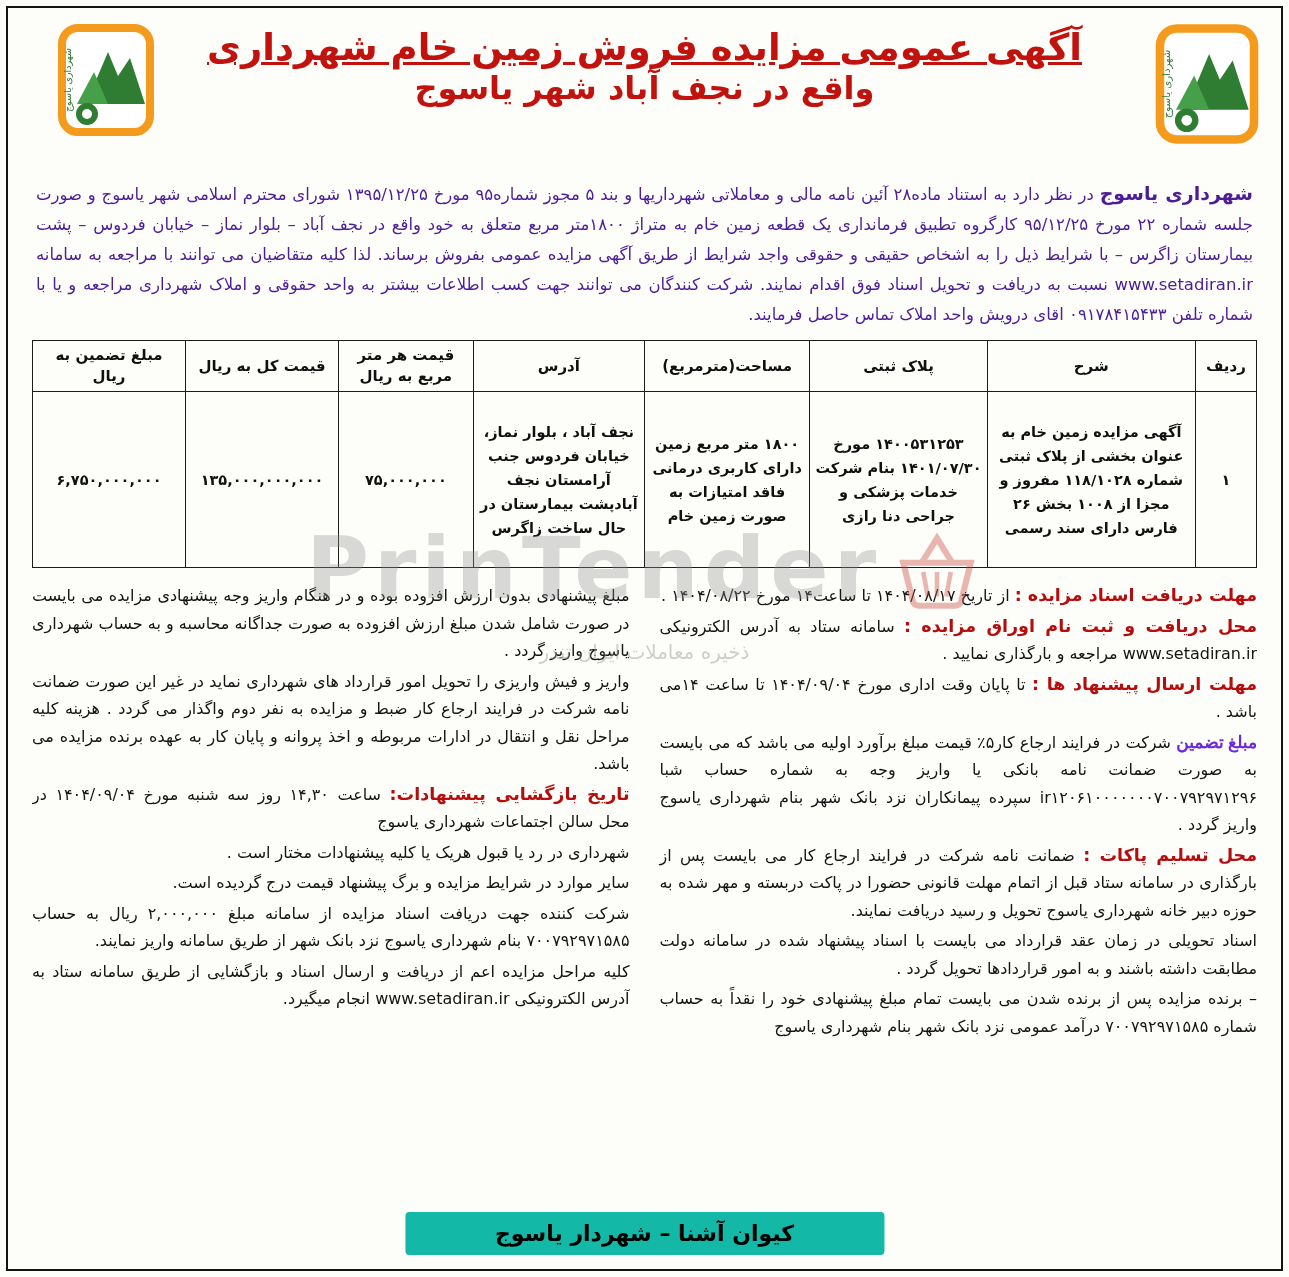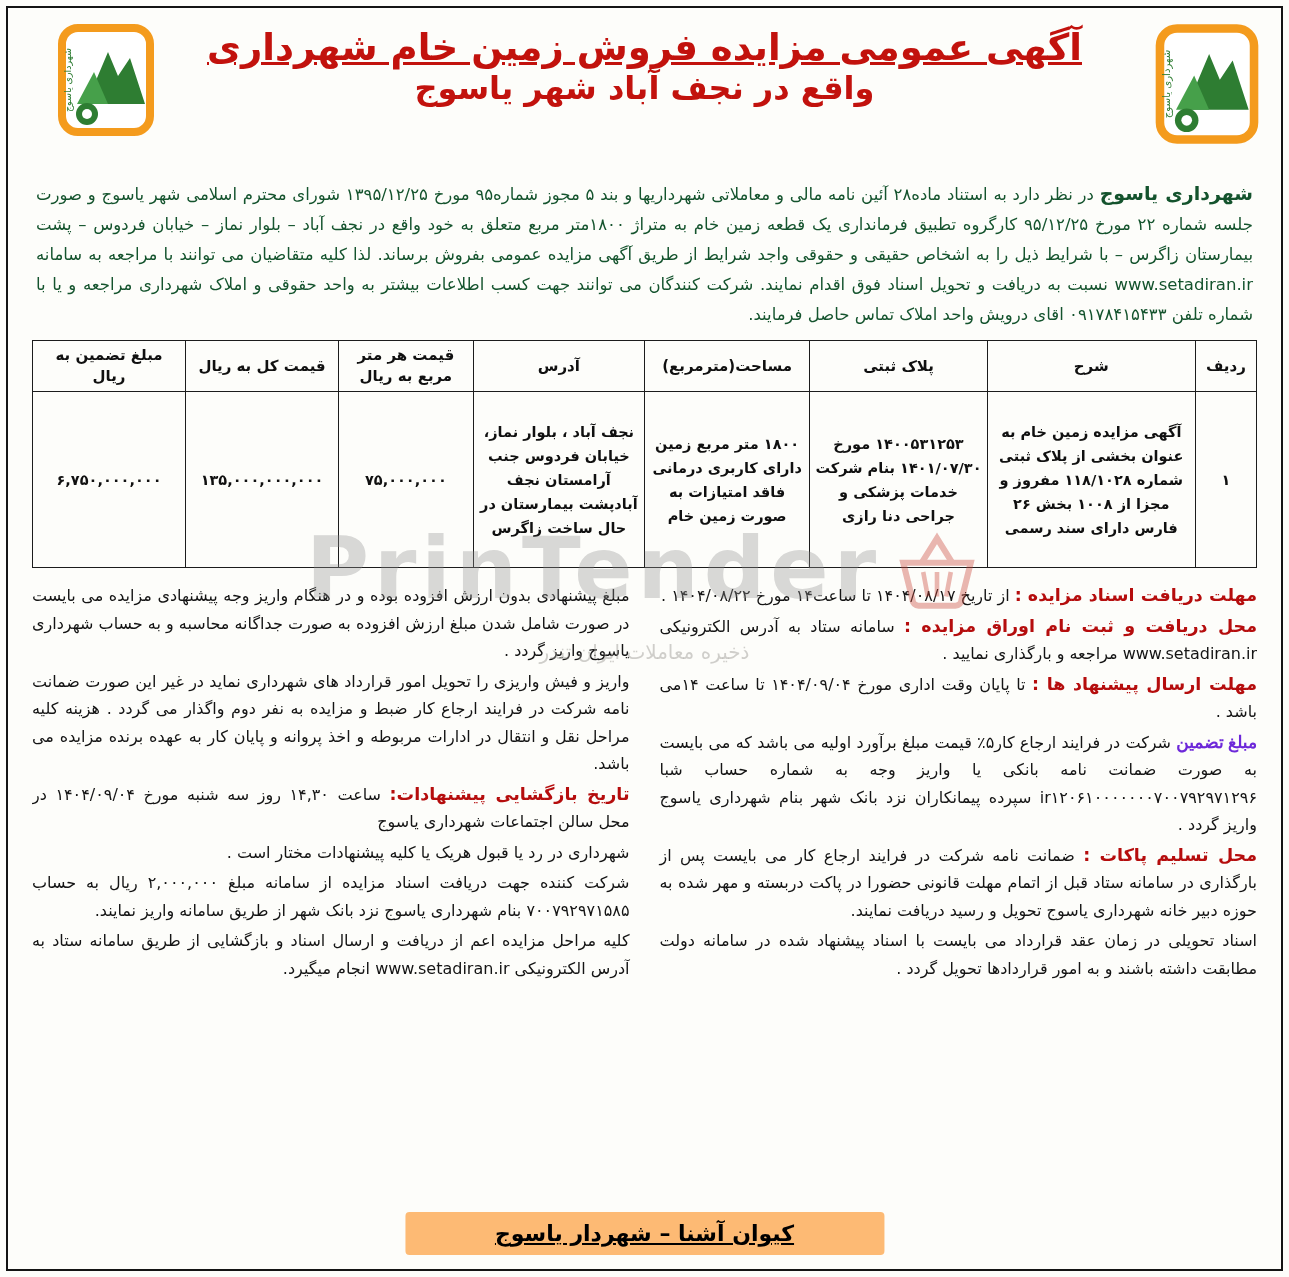--- a/index.html
+++ b/index.html
@@ -22,21 +22,21 @@
   
   .header { position:relative; height:160px; text-align:center; }
   .title1 { font-size:37px; font-weight:bold; color:#c2120d; padding-top:10px; letter-spacing:0;text-decoration:underline; }
   .title2 { font-size:32px; font-weight:bold; color:#c2120d; }
   .logo { position:absolute; top:6px; }
   .logo-left  { left:24px; }
   .logo-right { right:-6px; }
   
   .intro {
     direction:rtl; text-align:justify;
-    font-size:16.5px; line-height:30px; color:#14532d;
+    font-size:16.5px; line-height:30px; color:#4c1d95;
     margin:2px 4px 10px 4px;
   }
   .intro .lead { font-weight:bold; font-size:19px; }
   
   table.tbl {
     width:100%; border-collapse:collapse; direction:rtl;
     table-layout:fixed; margin-top:2px;
   }
   .tbl th, .tbl td {
     border:1.6px solid #1c1c1c;
@@ -51,24 +51,24 @@
     margin-top:14px; height:575px; overflow:hidden;
   }
   .col { flex:1; text-align:justify; font-size:16px; line-height:27.5px; color:#141414; }
   .col p { margin-bottom:3px; }
   .h-red   { color:#b50d0d; font-weight:bold; font-size:17.5px; }
   .h-black { color:#6d28d9;    font-weight:bold; font-size:17px;font-family:Liberation Serif, serif; }
   
   .footer-banner {
     position:absolute; bottom:14px; left:50%;
     transform:translateX(-50%);
-    background:#fdba74; color:#000;
+    background:#14b8a6; color:#000;
     font-size:22px; font-weight:bold;
     padding:9px 90px; border-radius:4px;
-    white-space:nowrap; direction:rtl;text-decoration:underline;
+    white-space:nowrap; direction:rtl;
   }
   
   .watermark {
     position:absolute; top:518px; left:0; right:0;
     text-align:center; pointer-events:none; z-index:6; direction:ltr;
   }
   .wm-row { display:inline-flex; align-items:flex-end; gap:10px; }
   .wm-text {
     font-size:86px; font-weight:bold; letter-spacing:5px;
     color:rgba(145,145,145,0.34);
@@ -155,27 +155,29 @@
 
     <div class="columns">
 
       <div class="col">
         <p><strong class="h-red">مهلت دریافت اسناد مزایده :</strong><span> از تاریخ ۱۴۰۴/۰۸/۱۷ تا ساعت۱۴ مورخ ۱۴۰۴/۰۸/۲۲ .</span></p>
         <p><strong class="h-red">محل دریافت و ثبت نام اوراق مزایده :</strong><span> سامانه ستاد به آدرس الکترونیکی www.setadiran.ir مراجعه و بارگذاری نمایید .</span></p>
         <p><strong class="h-red">مهلت ارسال پیشنهاد ها :</strong><span> تا پایان وقت اداری مورخ ۱۴۰۴/۰۹/۰۴ تا ساعت ۱۴می باشد .</span></p>
         <p><strong class="h-black">مبلغ تضمین</strong><span>  شرکت در فرایند ارجاع کار۵٪ قیمت مبلغ برآورد اولیه می باشد که می بایست به صورت ضمانت نامه بانکی یا واریز وجه به شماره حساب شبا ir۱۲۰۶۱۰۰۰۰۰۰۰۷۰۰۷۹۲۹۷۱۲۹۶ سپرده پیمانکاران نزد بانک شهر بنام شهرداری یاسوج واریز گردد .</span></p>
         <p><strong class="h-red">محل تسلیم پاکات :</strong><span> ضمانت نامه شرکت در فرایند ارجاع کار می بایست پس از بارگذاری در سامانه ستاد قبل از اتمام مهلت قانونی حضورا در پاکت دربسته و مهر شده به حوزه دبیر خانه شهرداری یاسوج تحویل و رسید دریافت نمایند.</span></p>
         <p><span>اسناد تحویلی در زمان عقد قرارداد می بایست با اسناد پیشنهاد شده در سامانه دولت مطابقت داشته باشند و به امور قراردادها تحویل گردد .</span></p>
+        <p><span>– برنده مزایده پس از برنده شدن می بایست تمام مبلغ پیشنهادی خود را نقداً به حساب شماره ۷۰۰۷۹۲۹۷۱۵۸۵ درآمد عمومی نزد بانک شهر بنام شهرداری یاسوج</span></p>
       </div>
 
       <div class="col">
         <p><span>مبلغ پیشنهادی بدون ارزش افزوده بوده و در هنگام واریز وجه پیشنهادی  مزایده می بایست در صورت شامل شدن مبلغ ارزش افزوده به صورت جداگانه محاسبه و به حساب شهرداری یاسوج واریز گردد .</span></p>
         <p><span>واریز و فیش واریزی را تحویل امور قرارداد های شهرداری نماید در غیر این صورت ضمانت نامه شرکت در فرایند ارجاع کار ضبط و مزایده به نفر دوم واگذار می گردد . هزینه کلیه مراحل نقل و انتقال در ادارات مربوطه و اخذ پروانه و پایان کار به عهده برنده مزایده می باشد.</span></p>
         <p><strong class="h-red">تاریخ بازگشایی پیشنهادات:</strong><span> ساعت ۱۴,۳۰ روز سه شنبه مورخ ۱۴۰۴/۰۹/۰۴ در محل سالن اجتماعات شهرداری یاسوج</span></p>
         <p><span>شهرداری در رد یا قبول هریک یا کلیه پیشنهادات مختار است .</span></p>
+        <p><span>سایر موارد در شرایط مزایده و برگ پیشنهاد قیمت درج گردیده است.</span></p>
         <p><span>شرکت کننده جهت دریافت اسناد مزایده از سامانه مبلغ ۲,۰۰۰,۰۰۰ ریال به حساب ۷۰۰۷۹۲۹۷۱۵۸۵ بنام شهرداری یاسوج نزد بانک شهر از طریق سامانه واریز نمایند.</span></p>
         <p><span>کلیه مراحل مزایده اعم از دریافت و ارسال اسناد و بازگشایی از طریق سامانه ستاد به آدرس الکترونیکی www.setadiran.ir انجام میگیرد.</span></p>
       </div>
 
     </div>
 
     <div class="footer-banner">کیوان آشنا – شهردار یاسوج</div>
   </div>
 
   <div class="watermark">

